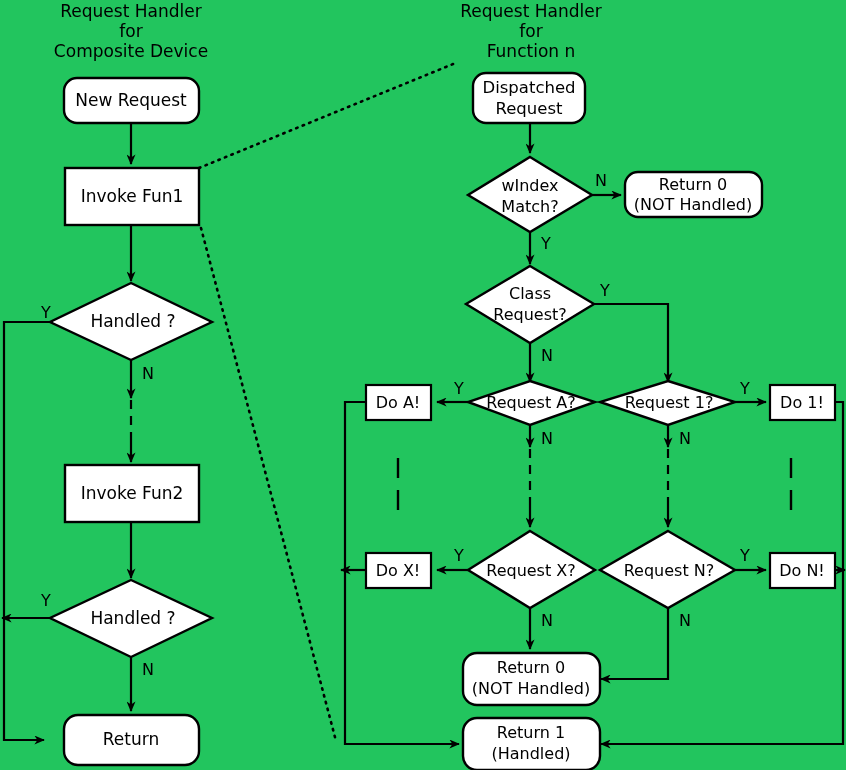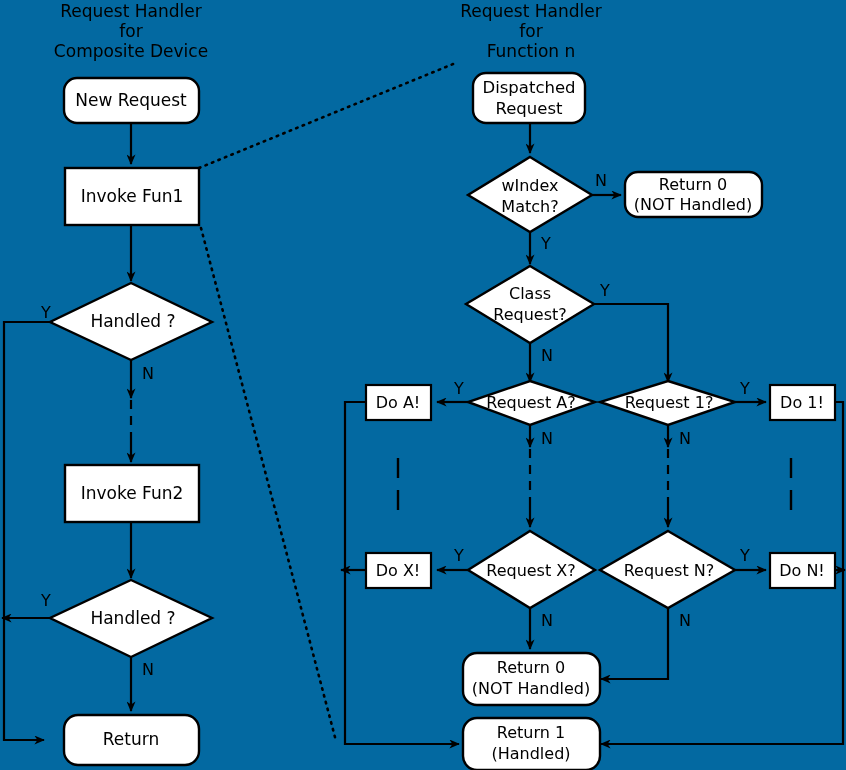--- a/index.html
+++ b/index.html
@@ -4,21 +4,21 @@
 <style>
   html, body {
     margin: 0;
     padding: 0;
     background: #ffffff;
   }
   #root {
     position: relative;
     width: 846px;
     height: 770px;
-    background: #0369a1;
+    background: #22c55e;
     font-family: "DejaVu Sans", sans-serif;
     overflow: hidden;
   }
   svg.flow {
     position: absolute;
     left: 0;
     top: 0;
     width: 846px;
     height: 770px;
   }

